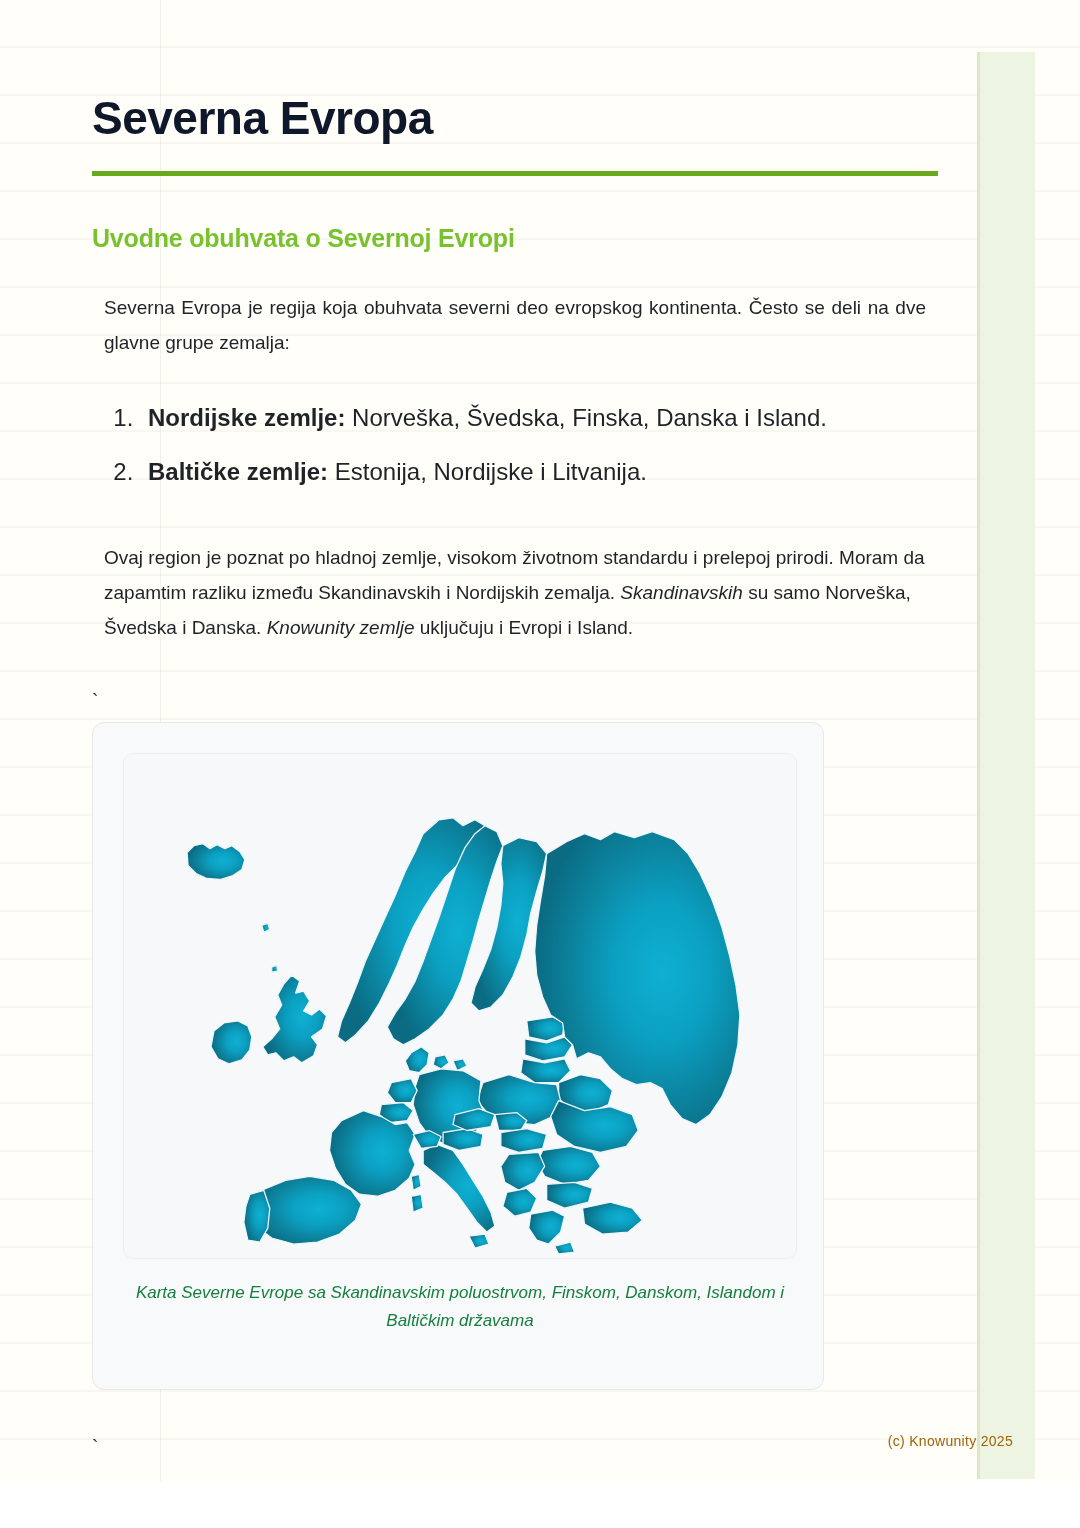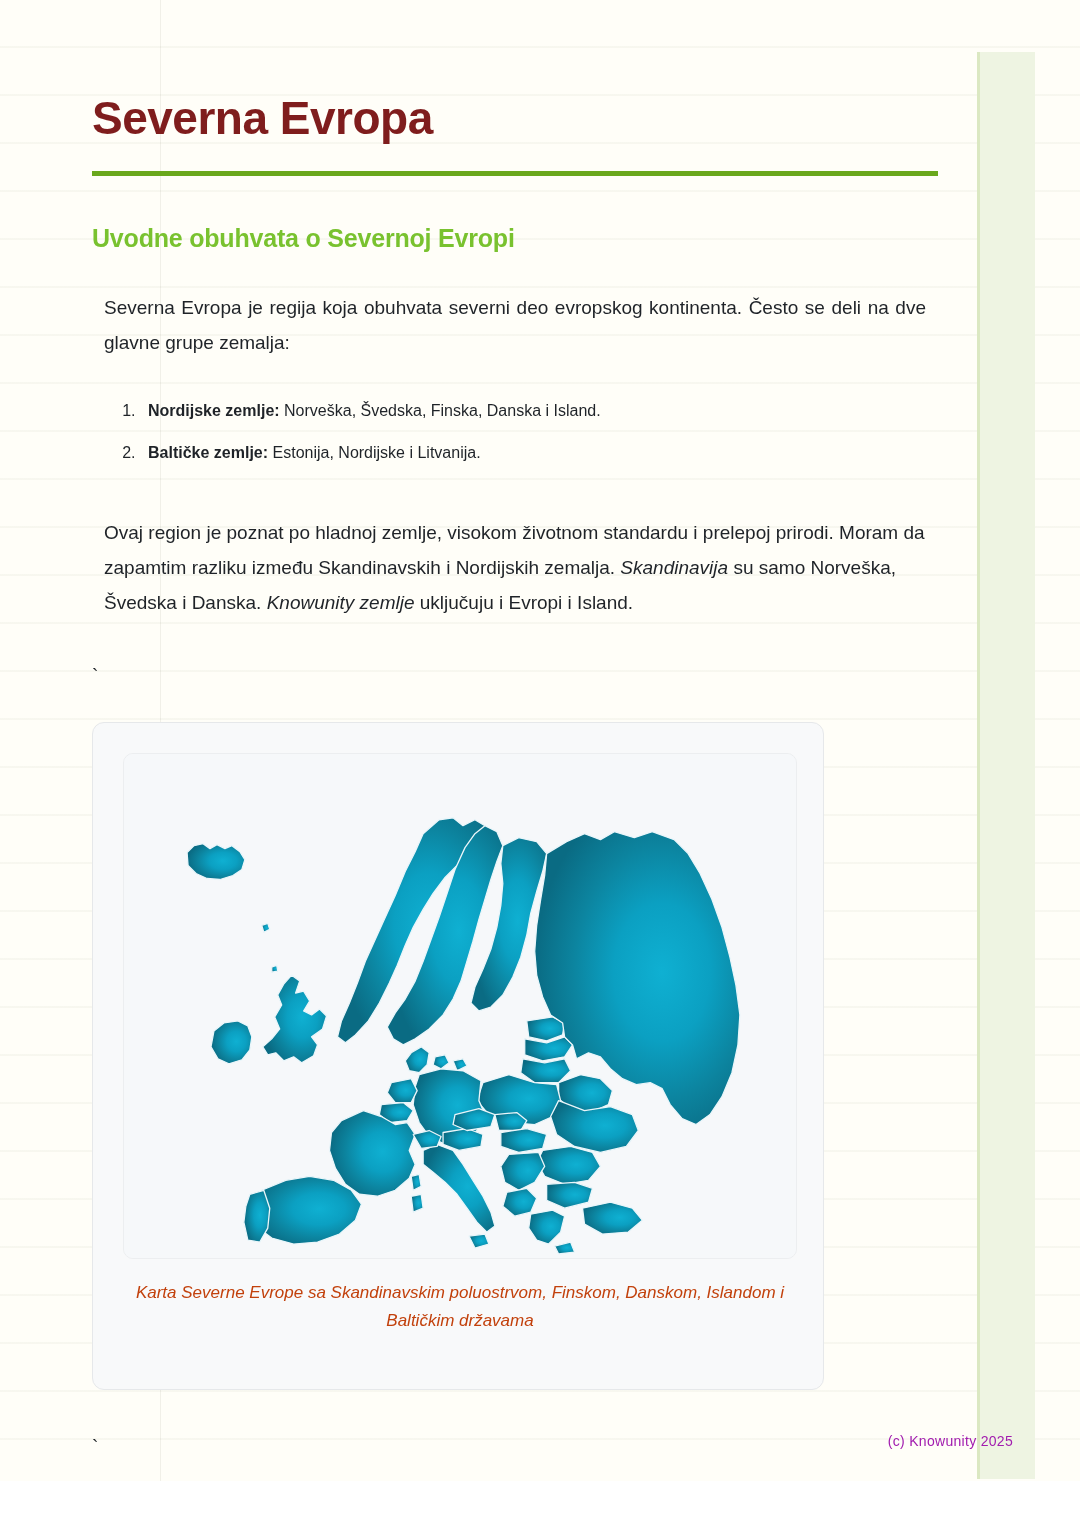--- a/index.html
+++ b/index.html
@@ -75,21 +75,21 @@
     width: 846px;
   }
 
   .doc-title {
     margin: 0;
     padding-top: 92px;
     font-size: 46px;
     line-height: 1.15;
     font-weight: bold;
     letter-spacing: -0.5px;
-    color: #7f1d1d;
+    color: #0f172a;
   }
   .title-rule {
     margin-top: 26px;
     width: 846px;
     height: 5px;
     background: #6aa81c;
   }
 
   .section-title {
     margin: 0;
@@ -106,21 +106,21 @@
     font-size: 19px;
     line-height: 1.85;
     color: #1f2328;
     text-align: justify;
   }
   p.body.noj { text-align: left; }
 
   ol.list {
     margin: 0;
     padding: 22px 0 0 48px;
-    font-size: 16px;
+    font-size: 24px;
     line-height: 1.55;
     color: #1f2328;
   }
   ol.list li { padding: 5px 0 12px 8px; }
   ol.list li b { font-weight: bold; }
 
   .tick {
     font-size: 19px;
     line-height: 1;
     color: #1f2328;
@@ -167,33 +167,33 @@
     height: 100%;
   }
   .figure-caption {
     position: absolute;
     left: 40px;
     top: 556px;
     width: 654px;
     font-size: 17px;
     line-height: 1.65;
     font-style: italic;
-    color: #c2410c;
+    color: #15803d;
     text-align: center;
   }
 
   
   .footer {
     position: absolute;
     left: 0;
     top: 1433px;
     width: 1013px;
     text-align: right;
     font-size: 14px;
-    color: #a21caf;
+    color: #a16207;
     letter-spacing: 0.3px;
   }
 </style>
 </head>
 <body>
 
 <div class="page">
 
   <div class="paper"></div>
   <div class="ruled"></div>
@@ -207,21 +207,21 @@
 
     <h2 class="section-title">Uvodne obuhvata o Severnoj Evropi</h2>
 
     <p class="body">Severna Evropa je regija koja obuhvata severni deo evropskog kontinenta. Često se deli na dve glavne grupe zemalja:</p>
 
     <ol class="list">
       <li><b>Nordijske zemlje:</b><span> Norveška, Švedska, Finska, Danska i Island.</span></li>
       <li><b>Baltičke zemlje:</b><span> Estonija, Nordijske i Litvanija.</span></li>
     </ol>
 
-    <p class="body noj"><span>Ovaj region je poznat po hladnoj zemlje, visokom životnom standardu i prelepoj prirodi. Moram da zapamtim razliku između Skandinavskih i Nordijskih zemalja. </span><i>Skandinavija</i><span> su samo Norveška, Švedska i Danska. </span><i>Knowunity zemlje</i><span> uključuju i Evropi i Island.</span></p>
+    <p class="body noj"><span>Ovaj region je poznat po hladnoj zemlje, visokom životnom standardu i prelepoj prirodi. Moram da zapamtim razliku između Skandinavskih i Nordijskih zemalja. </span><i>Skandinavskih</i><span> su samo Norveška, Švedska i Danska. </span><i>Knowunity zemlje</i><span> uključuju i Evropi i Island.</span></p>
 
     <div class="tick">`</div>
 
   </div>
 
   <div class="figure-card">
     <div class="figure-inner">
       <svg viewBox="0 0 674 506" preserveAspectRatio="xMidYMid meet">
         <defs>
           <radialGradient id="euGrad" cx="62%" cy="48%" r="62%">

